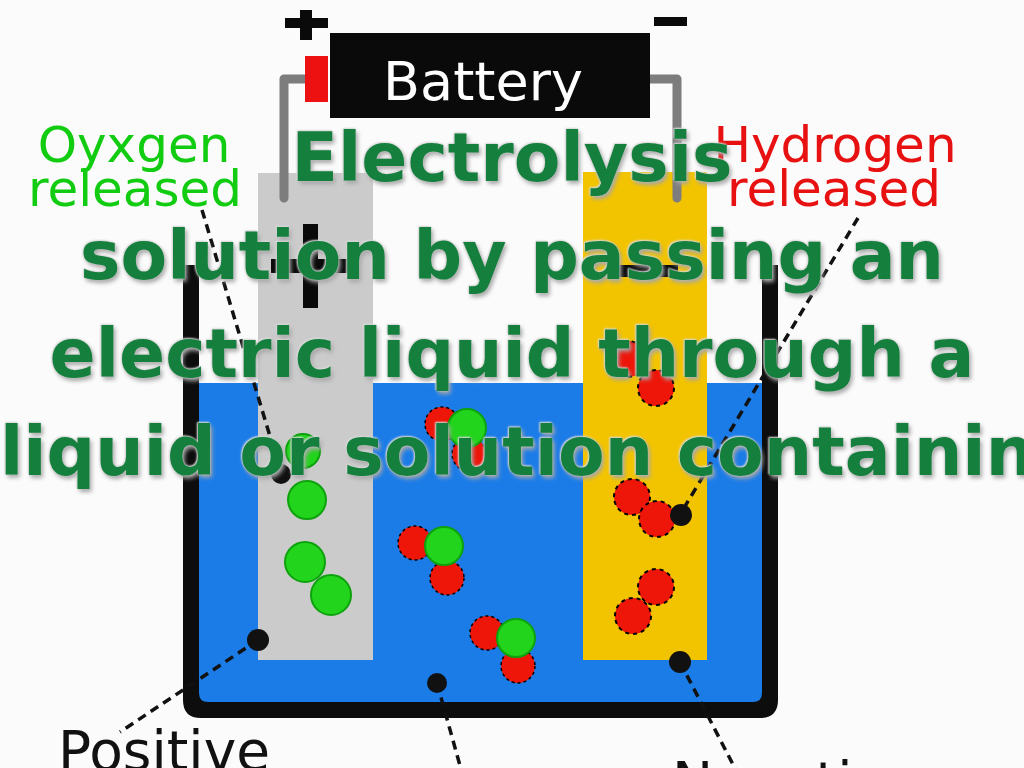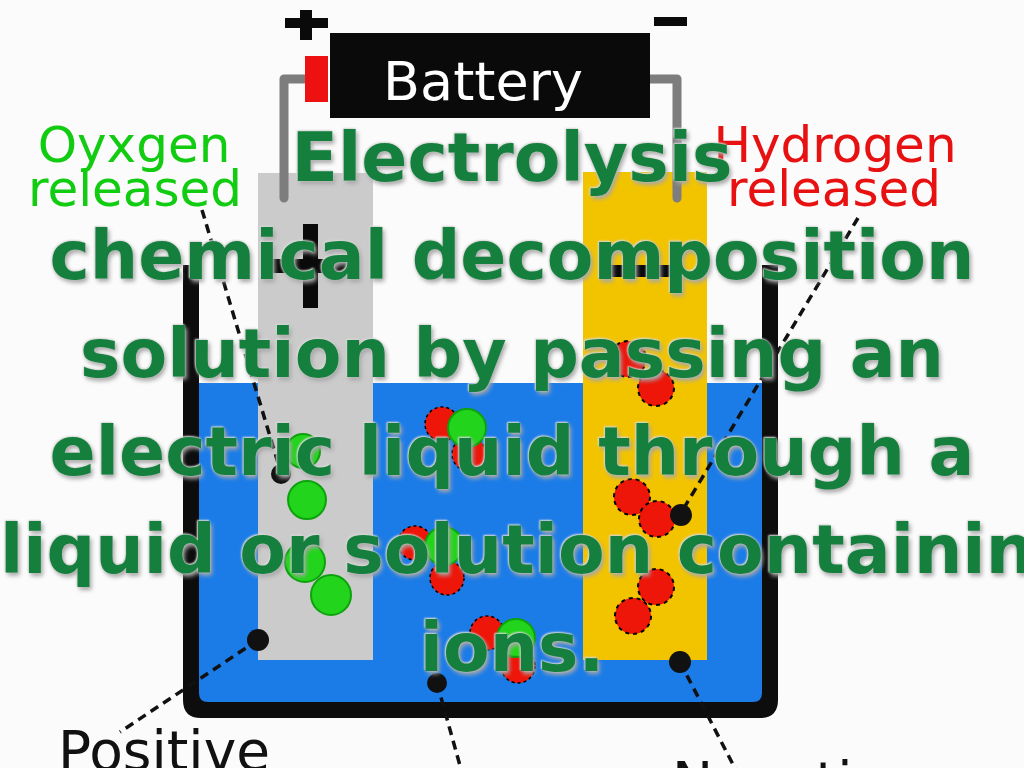--- a/index.html
+++ b/index.html
@@ -107,20 +107,18 @@
       <circle cx="281" cy="464" r="10"></circle>
       <circle cx="681" cy="505" r="11"></circle>
       <circle cx="258" cy="630" r="11"></circle>
       <circle cx="680" cy="652" r="11"></circle>
       <circle cx="437" cy="673" r="10"></circle>
     </g>
   </svg>
 
   <div class="overlay">
     <div class="line">Electrolysis</div>
-    <div class="line">chemical decomposition</div>
     <div class="line">solution by passing an</div>
     <div class="line">electric liquid through a</div>
     <div class="line">liquid or solution containing</div>
-    <div class="line">ions.</div>
   </div>
 
 </div>
 
 </body></html>

